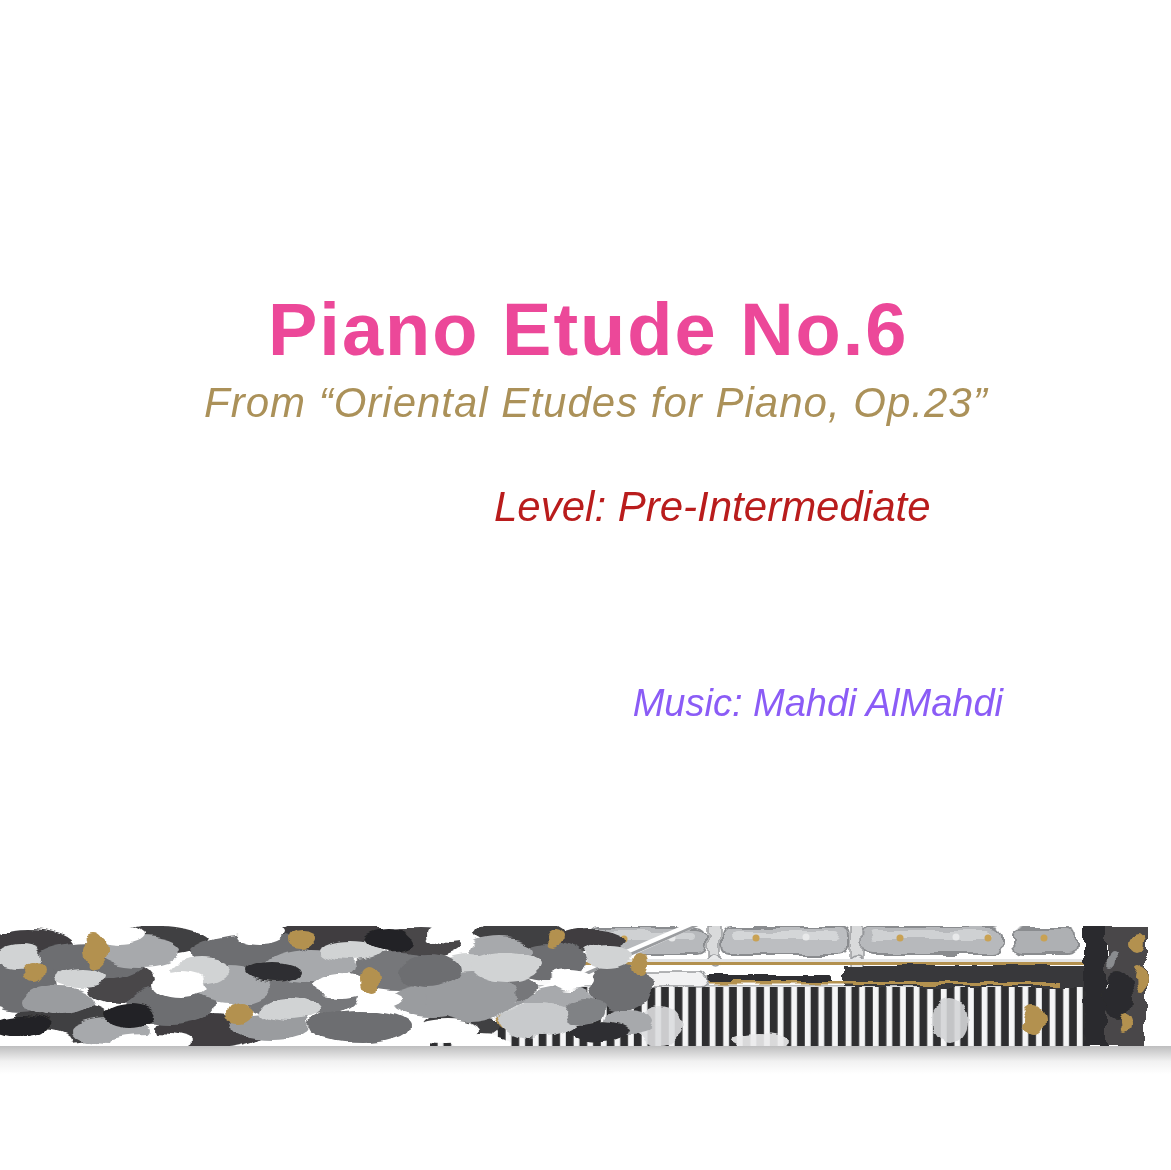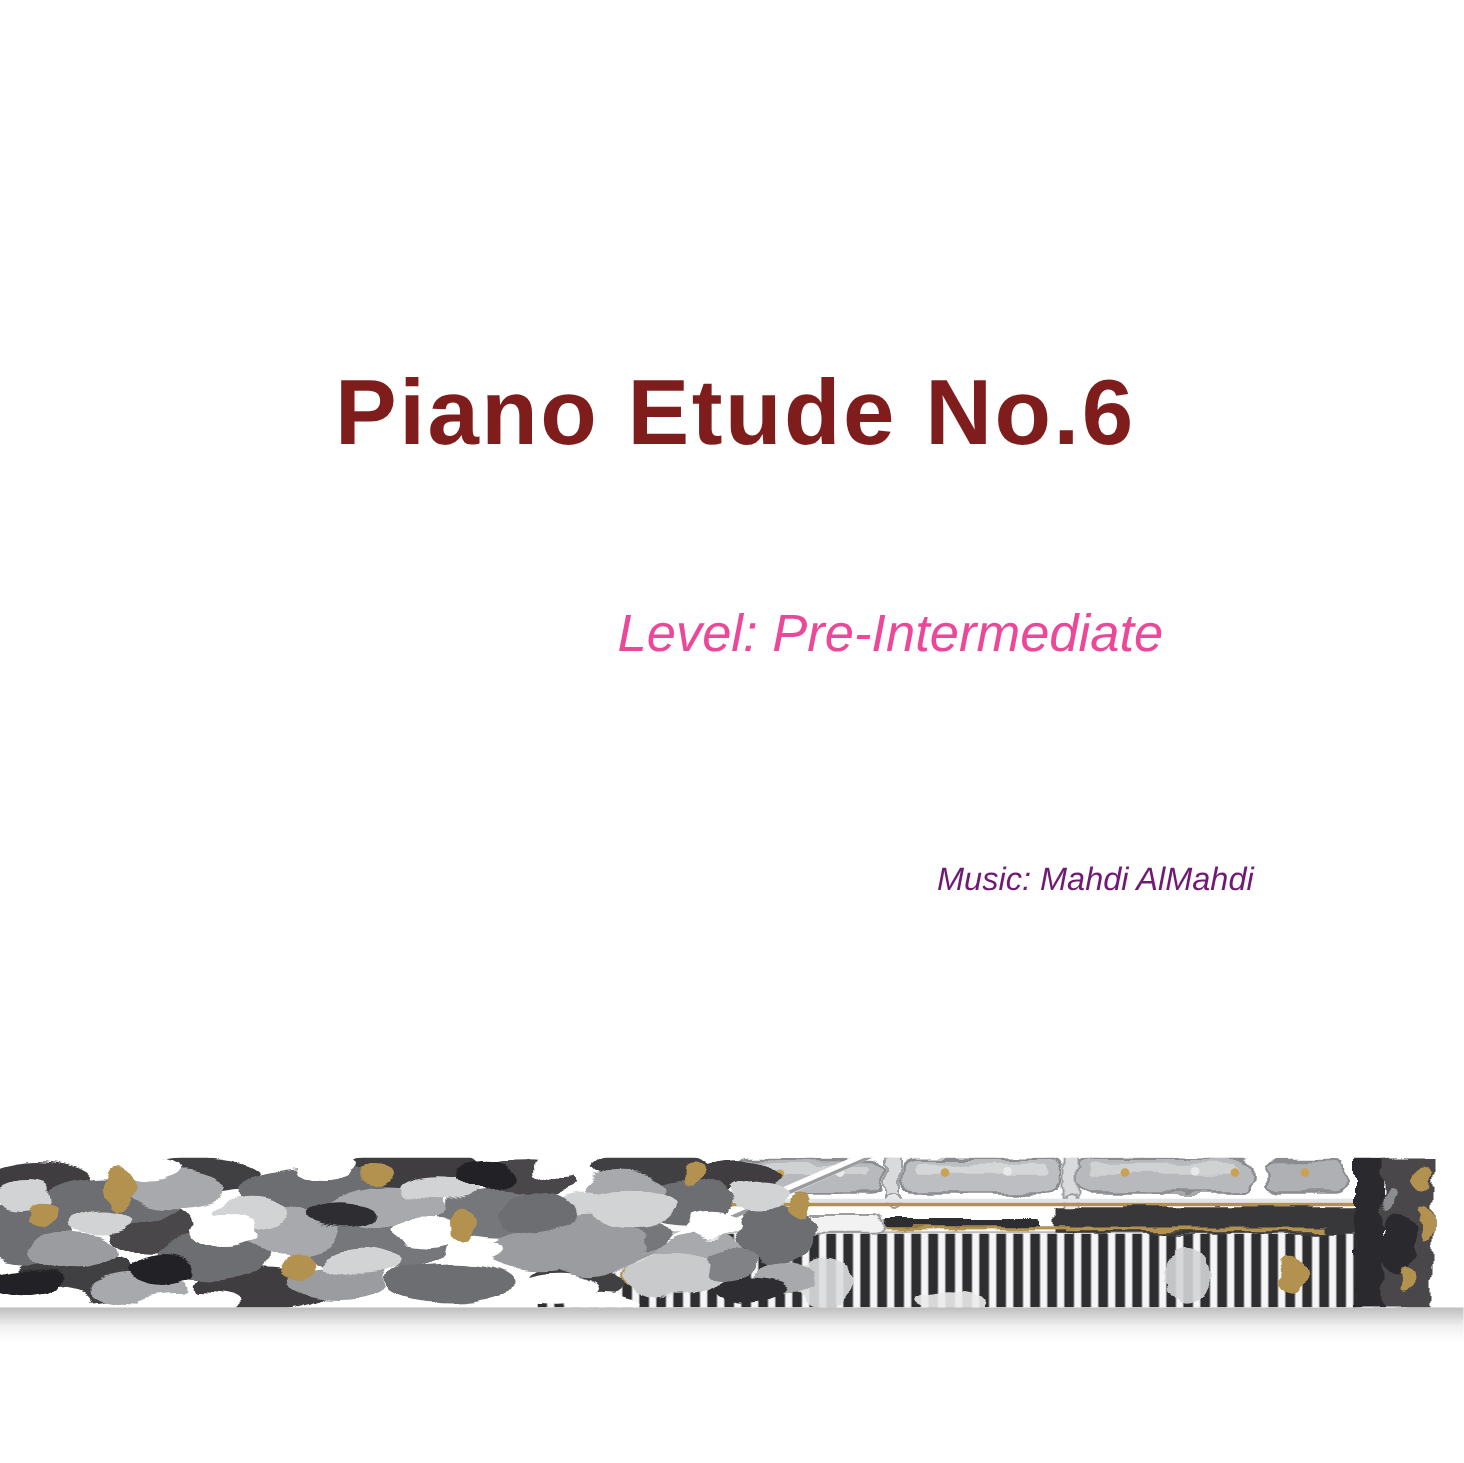--- a/index.html
+++ b/index.html
@@ -18,21 +18,21 @@
     height: 1170px;
     background: #ffffff;
   }
   .cover-title {
     position: absolute;
     top: 243px;
     left: 268px;
     font-size: 74px;
     font-weight: 700;
     letter-spacing: 2px;
-    color: #7f1d1d;
+    color: #ec4899;
     white-space: nowrap;
     line-height: 1;
   }
   .cover-subtitle {
     position: absolute;
     top: 382px;
     left: 204px;
     font-size: 42px;
     font-style: italic;
     font-weight: 400;
@@ -41,32 +41,32 @@
     white-space: nowrap;
     line-height: 1;
   }
   .cover-level {
     position: absolute;
     top: 486px;
     left: 494px;
     font-size: 42px;
     font-style: italic;
     font-weight: 400;
-    color: #ec4899;
+    color: #b91c1c;
     white-space: nowrap;
     line-height: 1;
   }
   .cover-credits {
     position: absolute;
     top: 684px;
     right: 168px;
     text-align: left;
-    font-size: 26px;
+    font-size: 38px;
     font-style: italic;
-    color: #701a75;
+    color: #8b5cf6;
     line-height: 38px;
     white-space: nowrap;
   }
   .artwork {
     position: absolute;
     top: 926px;
     left: 0;
     width: 1171px;
     height: 120px;
     overflow: hidden;
@@ -81,20 +81,21 @@
     background: linear-gradient(to bottom, rgba(40,40,42,0.30), rgba(120,120,122,0.10) 55%, rgba(255,255,255,0));
   }
 </style>
 </head>
 <body>
 
 <div class="page">
 
   <h1 class="cover-title">Piano Etude No.6</h1>
 
+  <div class="cover-subtitle">From “Oriental Etudes for Piano, Op.23”</div>
 
   <div class="cover-level">Level: Pre-Intermediate</div>
 
   <div class="cover-credits">
     <div>Music: Mahdi AlMahdi</div>
   </div>
 
   <div class="artwork">
     <svg width="1171" height="120" viewBox="0 0 1171 120" xmlns="http://www.w3.org/2000/svg">
       <defs>

